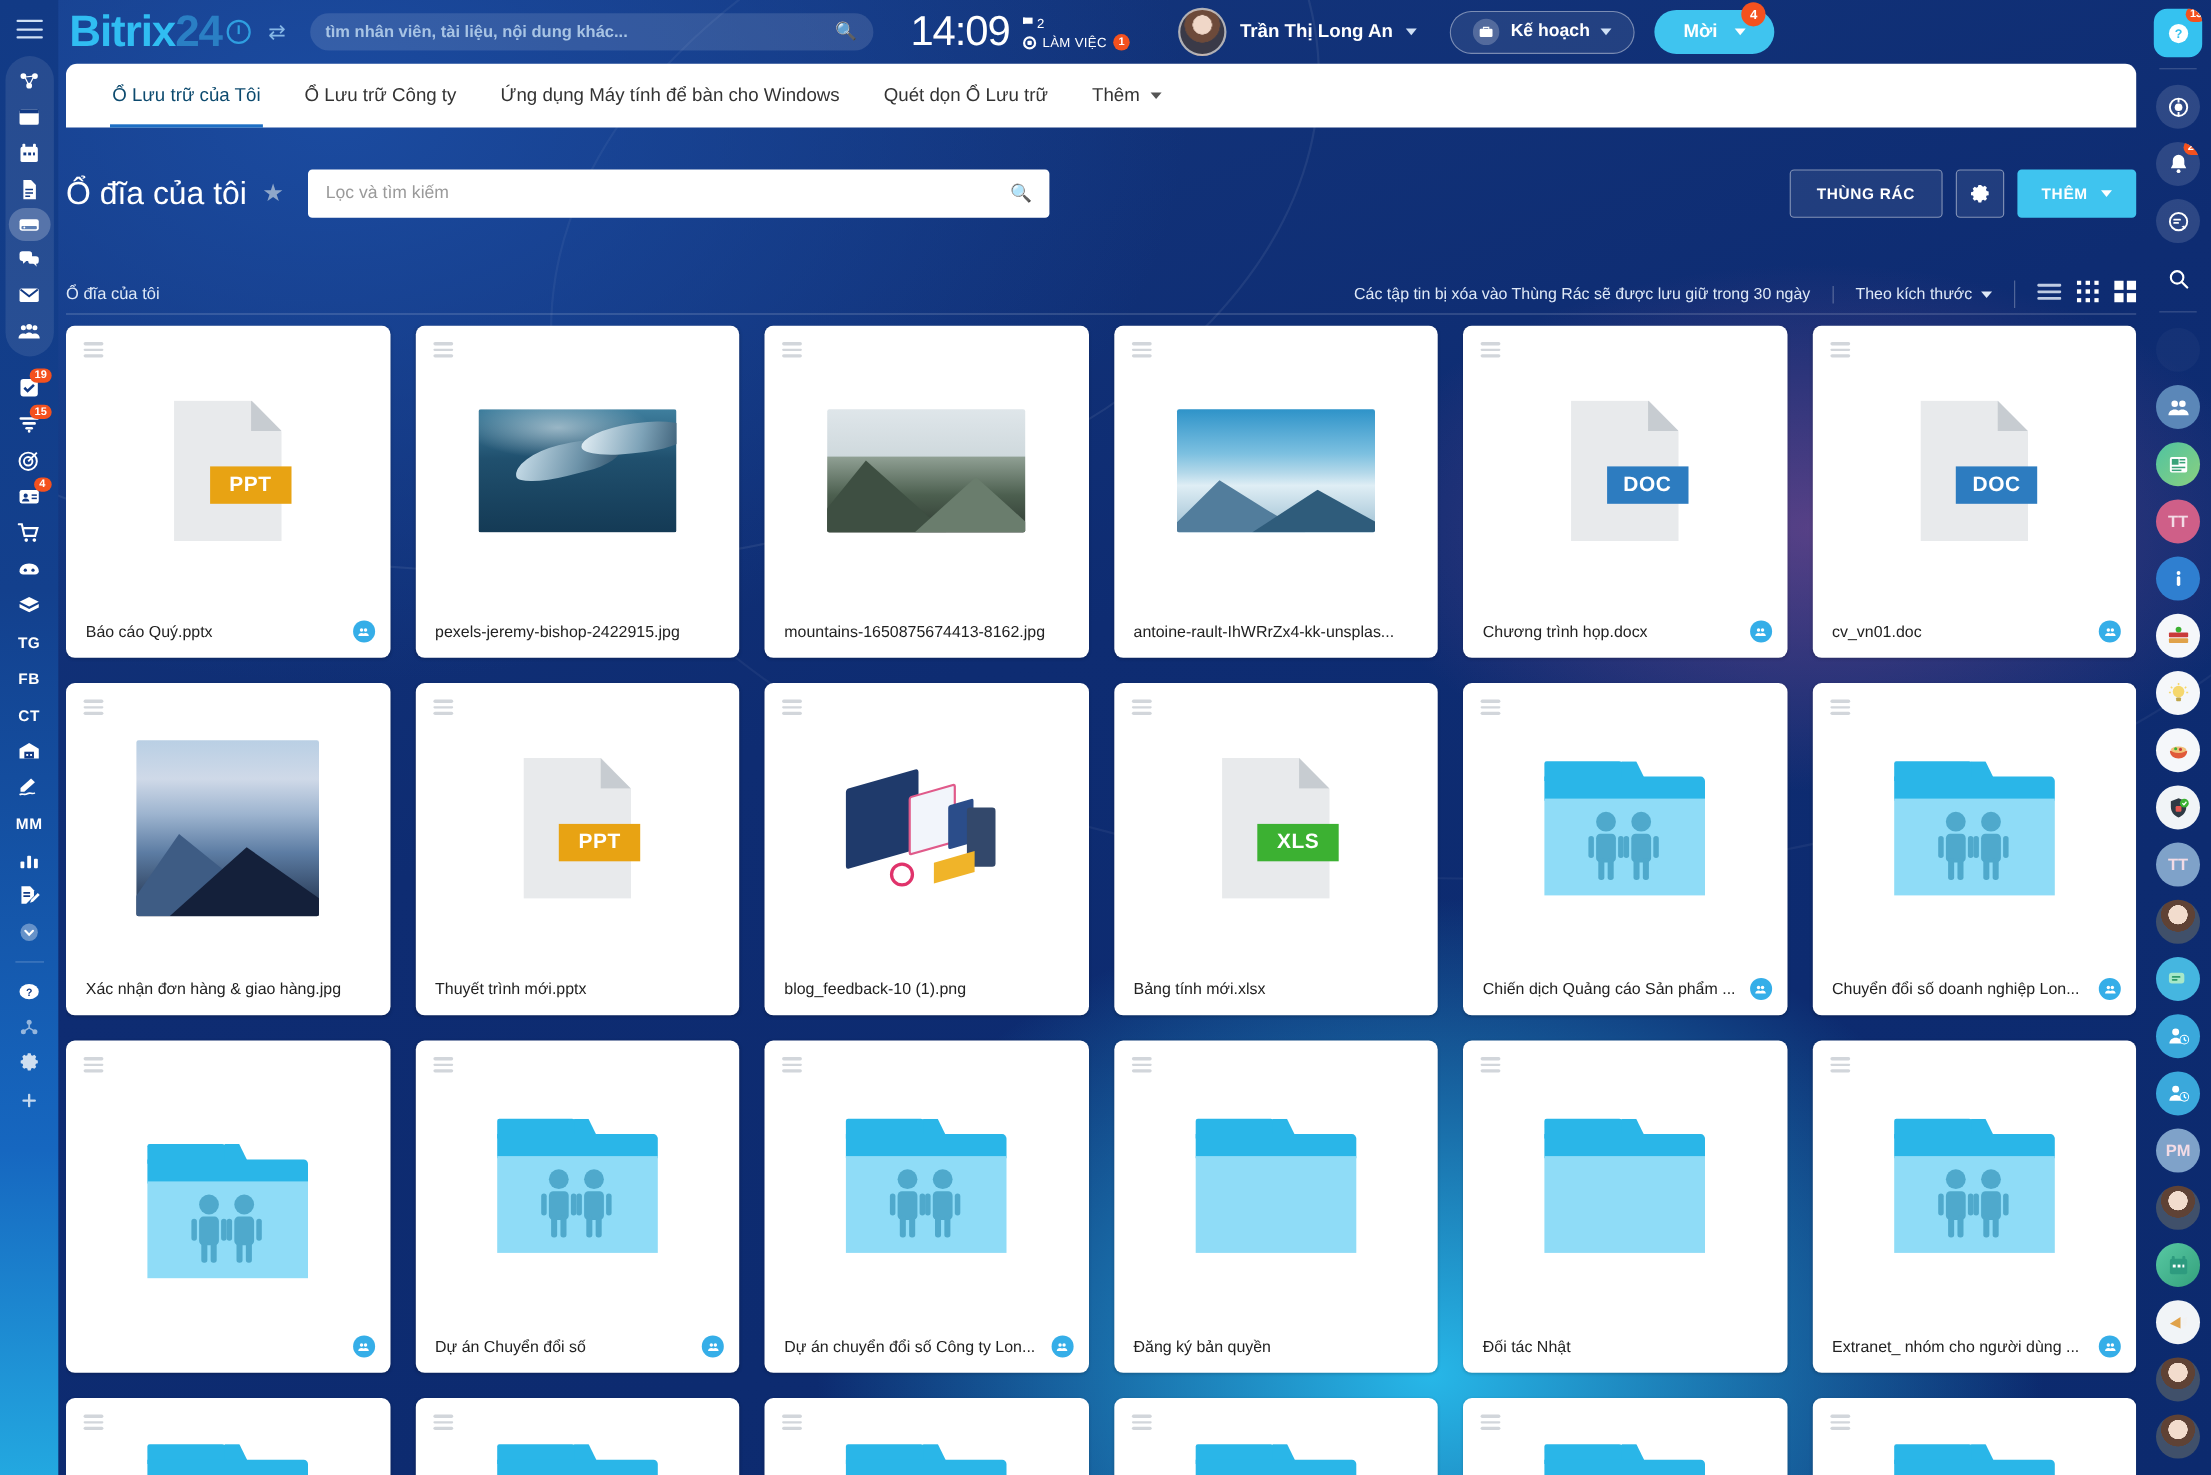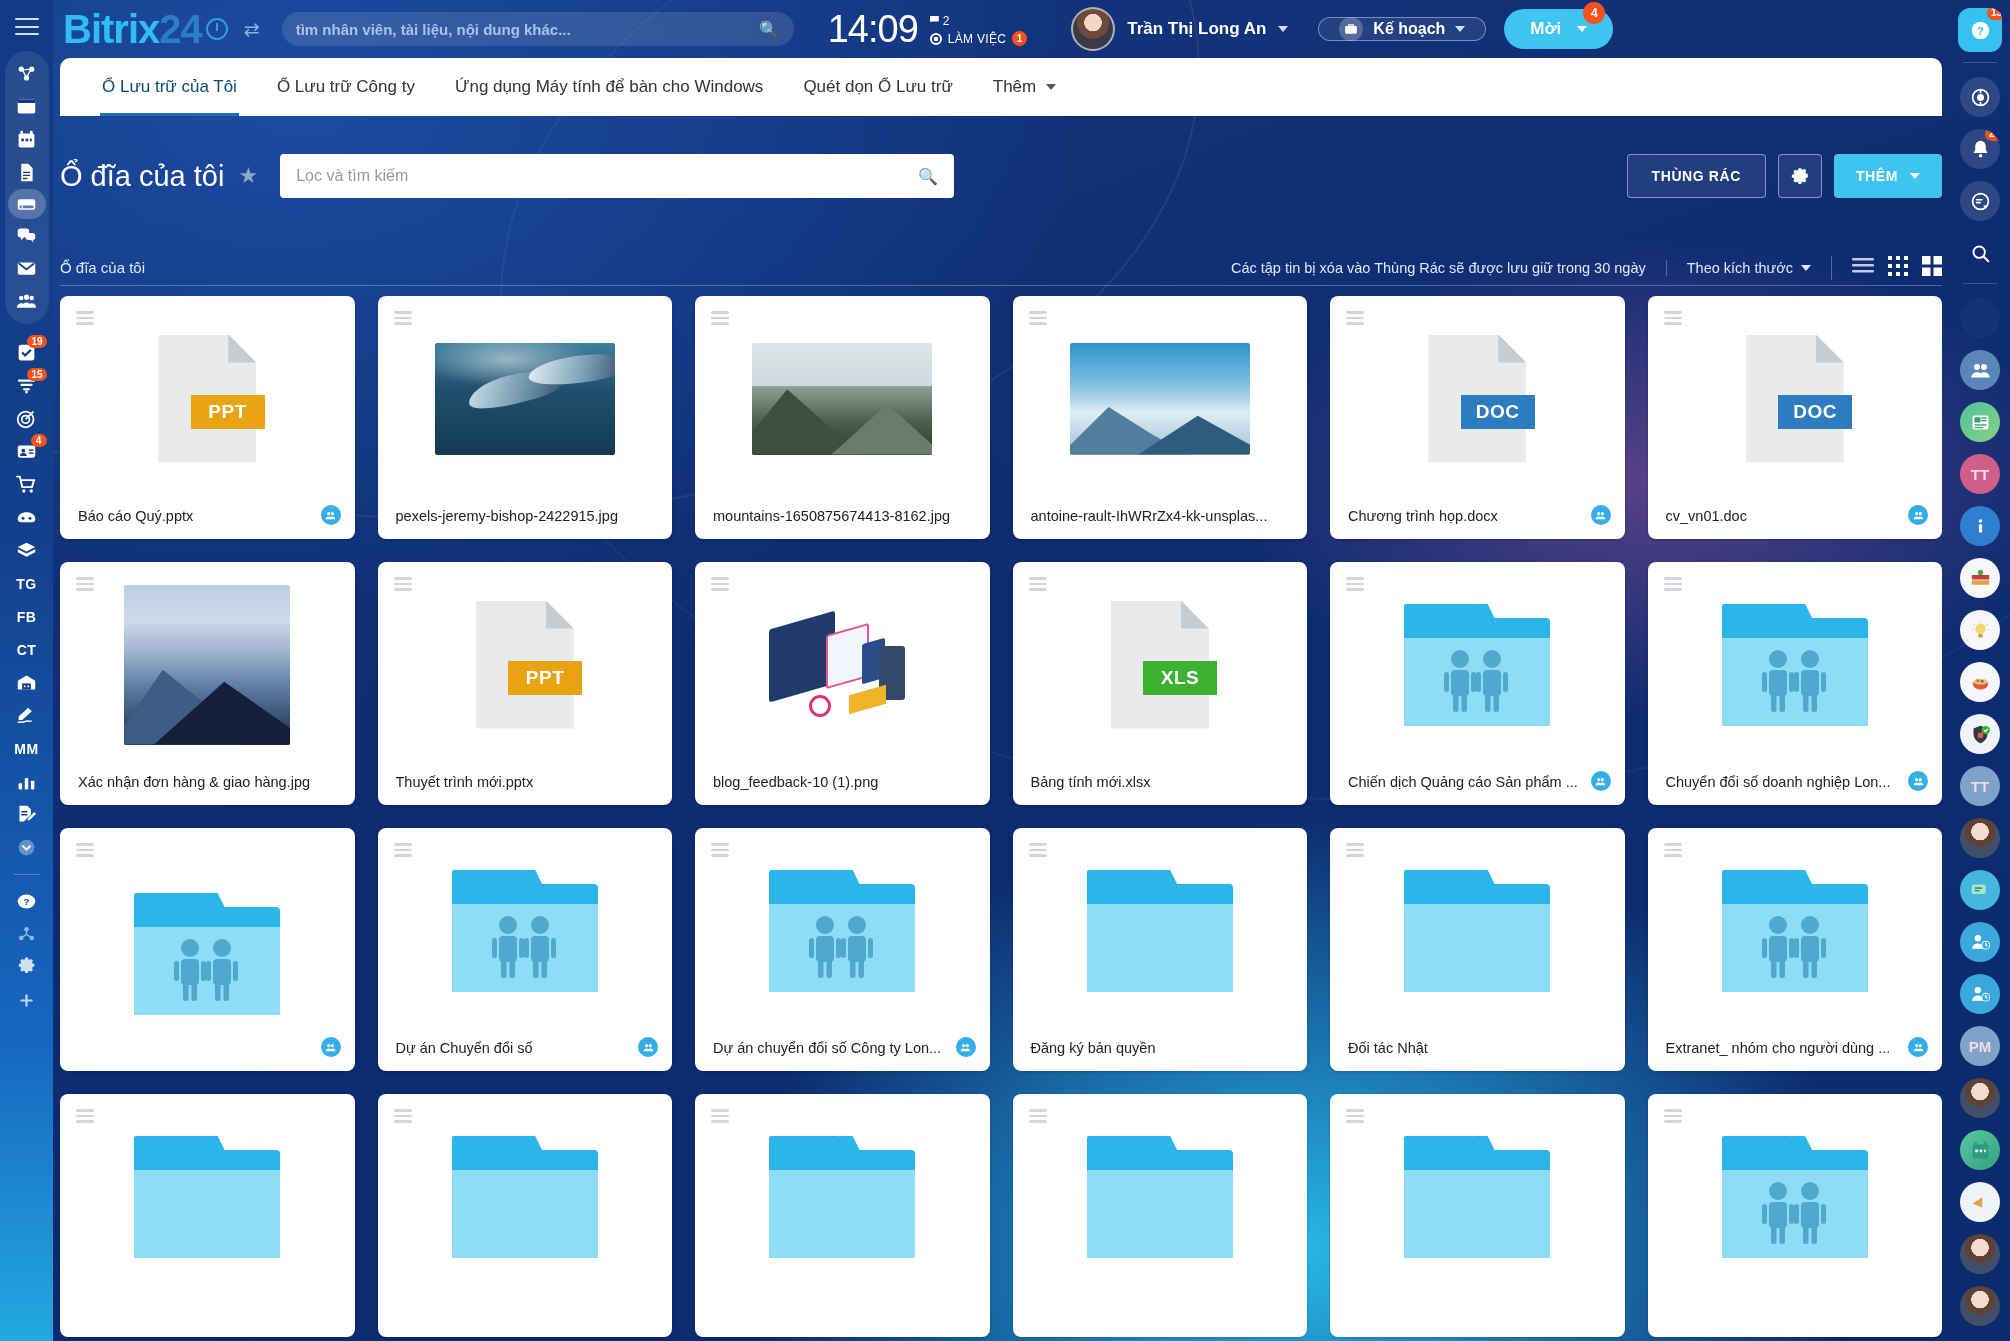--- a/index.html
+++ b/index.html
@@ -87,21 +87,21 @@
   .wstat .cnt { background:#f4511e; color:#fff; font-size:10px; border-radius:50%; width:15px;height:15px;
                 display:flex;align-items:center;justify-content:center; font-weight:bold;}
   .flagi { width:9px;height:11px;background:#fff; clip-path:polygon(0 0,100% 0,100% 55%,0 55%); position:relative;}
   .flagi:after{content:"";position:absolute;left:0;top:0;width:2px;height:11px;background:#fff;}
   .huser { margin-left:44px; display:flex; align-items:center; gap:12px; cursor:pointer;}
   .havatar { width:44px;height:44px;border-radius:50%; overflow:hidden;
              background: radial-gradient(circle at 50% 34%, #f0d7c8 0 26%, #6d4a3a 27% 48%, #3a3a48 49% 100%);
              border:2px solid rgba(255,255,255,0.6);}
   .huser .nm { color:#fff; font-size:17px; font-weight:bold;}
   .caret { width:0;height:0;border-left:5px solid transparent;border-right:5px solid transparent;border-top:6px solid #cfe0f5;}
-  .btn-plan { margin-left:30px; height:24px; padding:0 20px; border-radius:20px;
+  .btn-plan { margin-left:30px; height:39px; padding:0 20px; border-radius:20px;
               border:1px solid rgba(255,255,255,0.4); background:rgba(255,255,255,0.08);
               display:flex; align-items:center; gap:10px; color:#fff; font-size:16px; font-weight:bold; cursor:pointer;}
   .btn-plan .bc { width:24px;height:24px;border-radius:50%;background:rgba(255,255,255,0.22);
                   display:flex;align-items:center;justify-content:center;}
   .btn-plan .bc svg{width:14px;height:14px;fill:#fff;}
   .btn-invite { position:relative; margin-left:18px; height:40px; padding:0 26px; border-radius:20px;
                 background:#3fc4ef; display:flex;align-items:center;gap:16px;color:#fff;font-size:17px;
                 font-weight:bold; cursor:pointer;}
   .btn-invite .bdg { position:absolute; top:-7px; right:8px; background:#f4511e; color:#fff;
                      font-size:12px; font-weight:bold; border-radius:50%; width:22px;height:22px;
@@ -144,21 +144,21 @@
   .sortsel { color:#dfe9f7; font-size:14.5px; display:flex;align-items:center;gap:8px;
              margin-left:20px; padding-left:20px; border-left:1px solid rgba(255,255,255,0.3); cursor:pointer;}
   .viewbtns { display:flex; align-items:center; gap:14px; margin-left:20px; padding-left:20px;
               border-left:1px solid rgba(255,255,255,0.3);}
   .vb { cursor:pointer; opacity:0.85;}
   .vb.on { opacity:1; }
 
   
   #grid { position:absolute; left:60px; top:296px; right:68px; bottom:0;
           display:grid; grid-template-columns: repeat(6, 1fr); gap:23px; align-content:start; overflow:hidden;}
-  .card { background:#fff; border-radius:8px; height:243px; position:relative;
+  .card { background:#fff; border-radius:8px; height:302px; position:relative;
           display:flex; flex-direction:column; box-shadow:0 1px 3px rgba(0,0,0,0.2); cursor:pointer;}
   .card .menu { position:absolute; left:16px; top:15px; width:18px; display:flex; flex-direction:column; gap:3px;}
   .card .menu i { height:2.5px; background:#d2d6db; border-radius:2px;}
   .card .thumb { flex:1; display:flex; align-items:center; justify-content:center; padding-top:8px;}
   .card .cap { height:46px; display:flex; align-items:center; padding:0 18px; font-size:14.5px; color:#222;
                white-space:nowrap; overflow:hidden;}
   .card .shared { position:absolute; right:14px; bottom:14px; width:20px;height:20px;border-radius:50%;
                   background:#35aee8; display:flex;align-items:center;justify-content:center;}
   .card .shared svg{width:11px;height:11px;fill:#fff;}
 

